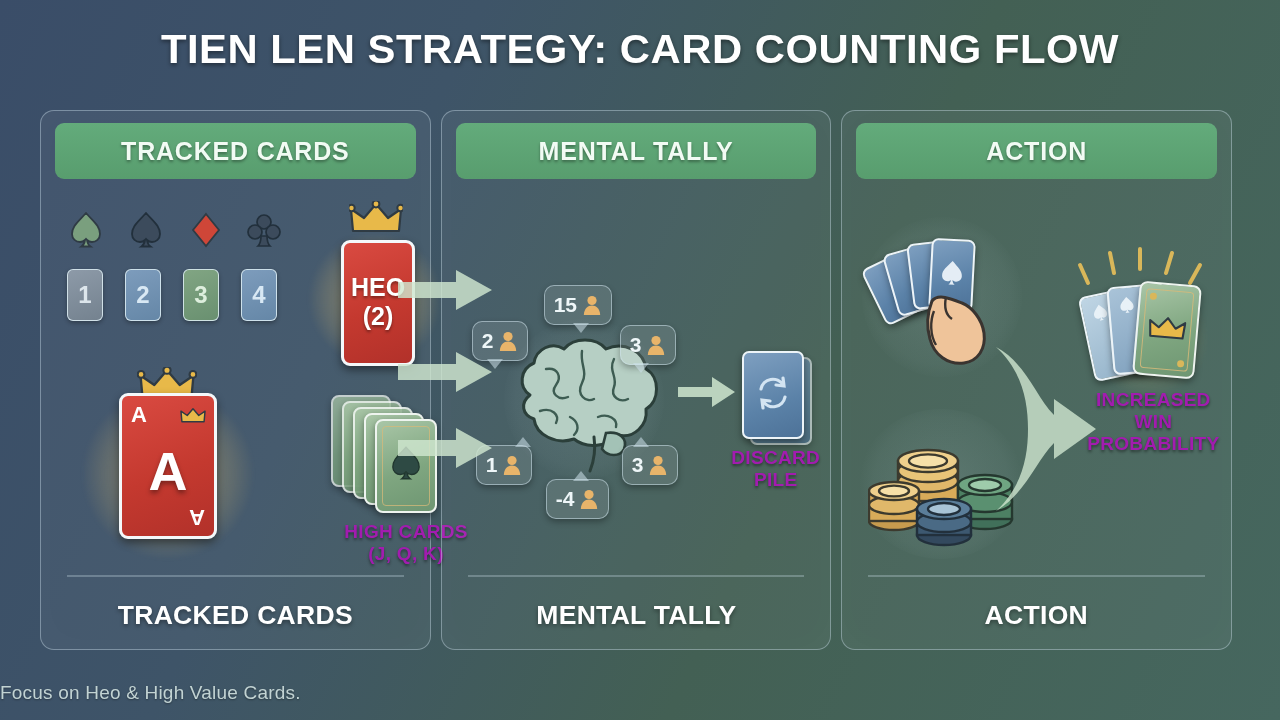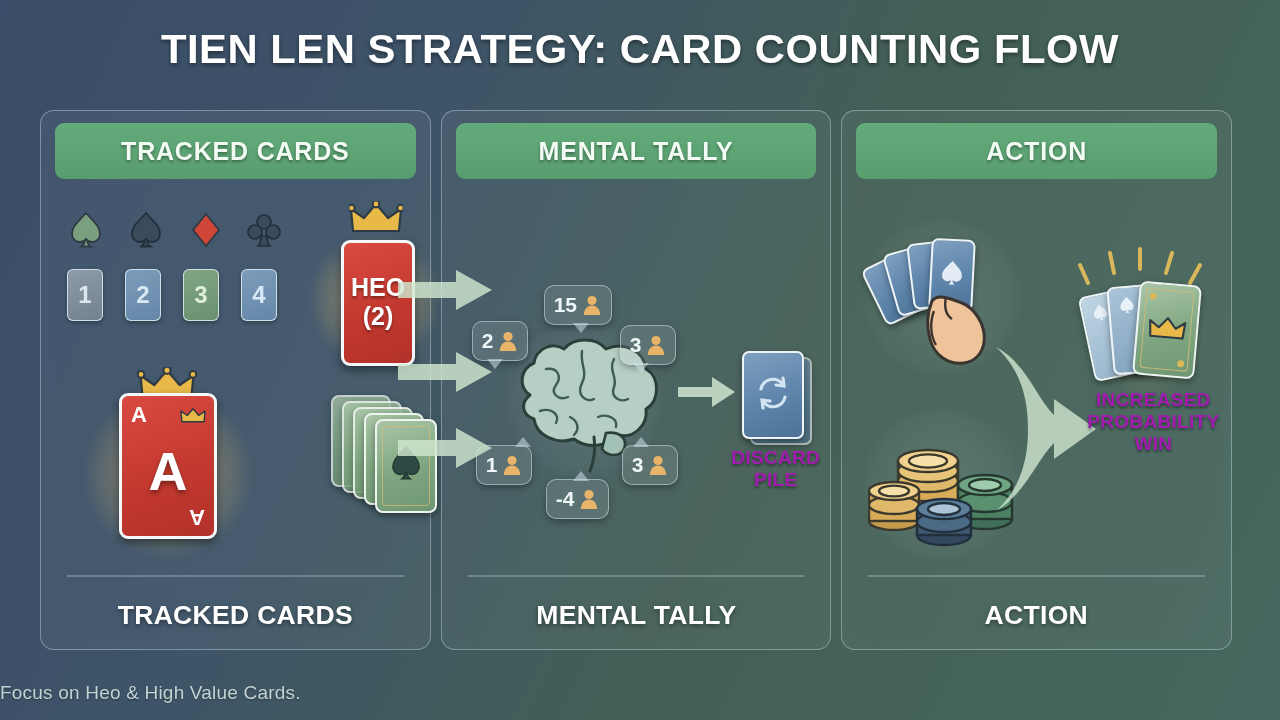--- a/index.html
+++ b/index.html
@@ -219,20 +219,24 @@
       <div class="stackcard" style="left:312px; top:218px; width:60px; height:92px; opacity:.9;"></div>
       <div class="stackcard" style="left:323px; top:224px; width:60px; height:92px;"></div>
       <div class="stackcard" style="left:334px; top:230px; width:62px; height:94px;">
         <div style="position:absolute; inset:5px; border:1.4px solid rgba(214,186,122,.75); border-radius:4px;"></div>
         <div style="position:absolute; left:50%; top:50%; transform:translate(-50%,-52%);">
           <svg viewBox="0 0 34 38" width="32" height="36">
               <path d="M17 2 C9 11 3 15 3 23 c0 5 4 8 8 8 c2.5 0 4-1 5-2 c-.6 4-2 5.5-3.5 6.5 l9 0 c-1.5-1-3-2.5-3.5-6.5 c1 1 2.5 2 5 2 c4 0 8-3 8-8 C31 15 25 11 17 2 z" fill="#2e4a44" stroke="#21372f" stroke-width="1.4"></path>
             </svg>
         </div>
       </div>
+      <div class="lbl" style="left:255px; top:332px; width:220px; font-size:19px;">
+        <div>HIGH CARDS</div>
+        <div>(J, Q, K)</div>
+      </div>
     </div>
     <div class="panel-footer-divider"></div>
     <div class="panel-footer">TRACKED CARDS</div>
   </div>
 
   <div class="panel">
     <div class="panel-header">MENTAL TALLY</div>
     <div class="panel-body">
 
       <div class="glow-cool" style="left:62px; top:130px; width:160px; height:160px;"></div>
@@ -428,22 +432,22 @@
         <div style="position:absolute; left:9px; top:9px; width:7px; height:7px; border-radius:50%; background:#d9b75a;"></div>
         <div style="position:absolute; right:9px; bottom:9px; width:7px; height:7px; border-radius:50%; background:#d9b75a;"></div>
         <div style="position:absolute; left:50%; top:50%; transform:translate(-50%,-50%);">
           <svg width="38" height="25" viewBox="0 0 54 34">
               <path d="M4 30 L2 8 L15 17 L27 3 L39 17 L52 8 L50 30 Z" fill="#e8b949" stroke="#2f3b44" stroke-width="3" stroke-linejoin="round"></path>
             </svg>
         </div>
       </div>
       <div class="lbl" style="left:218px; top:200px; width:186px; font-size:19px;">
         <div>INCREASED</div>
+        <div>WIN</div>
         <div>PROBABILITY</div>
-        <div>WIN</div>
       </div>
     </div>
     <div class="panel-footer-divider"></div>
     <div class="panel-footer">ACTION</div>
   </div>
 </div>
 
 <div class="arrow" style="position:absolute; left:398px; top:266px;">
   <svg width="96" height="48" viewBox="0 0 96 48">
       <path d="M0 16 L58 16 L58 4 L94 24 L58 44 L58 32 L0 32 Z" fill="#cfe6cf" opacity=".82"></path>

